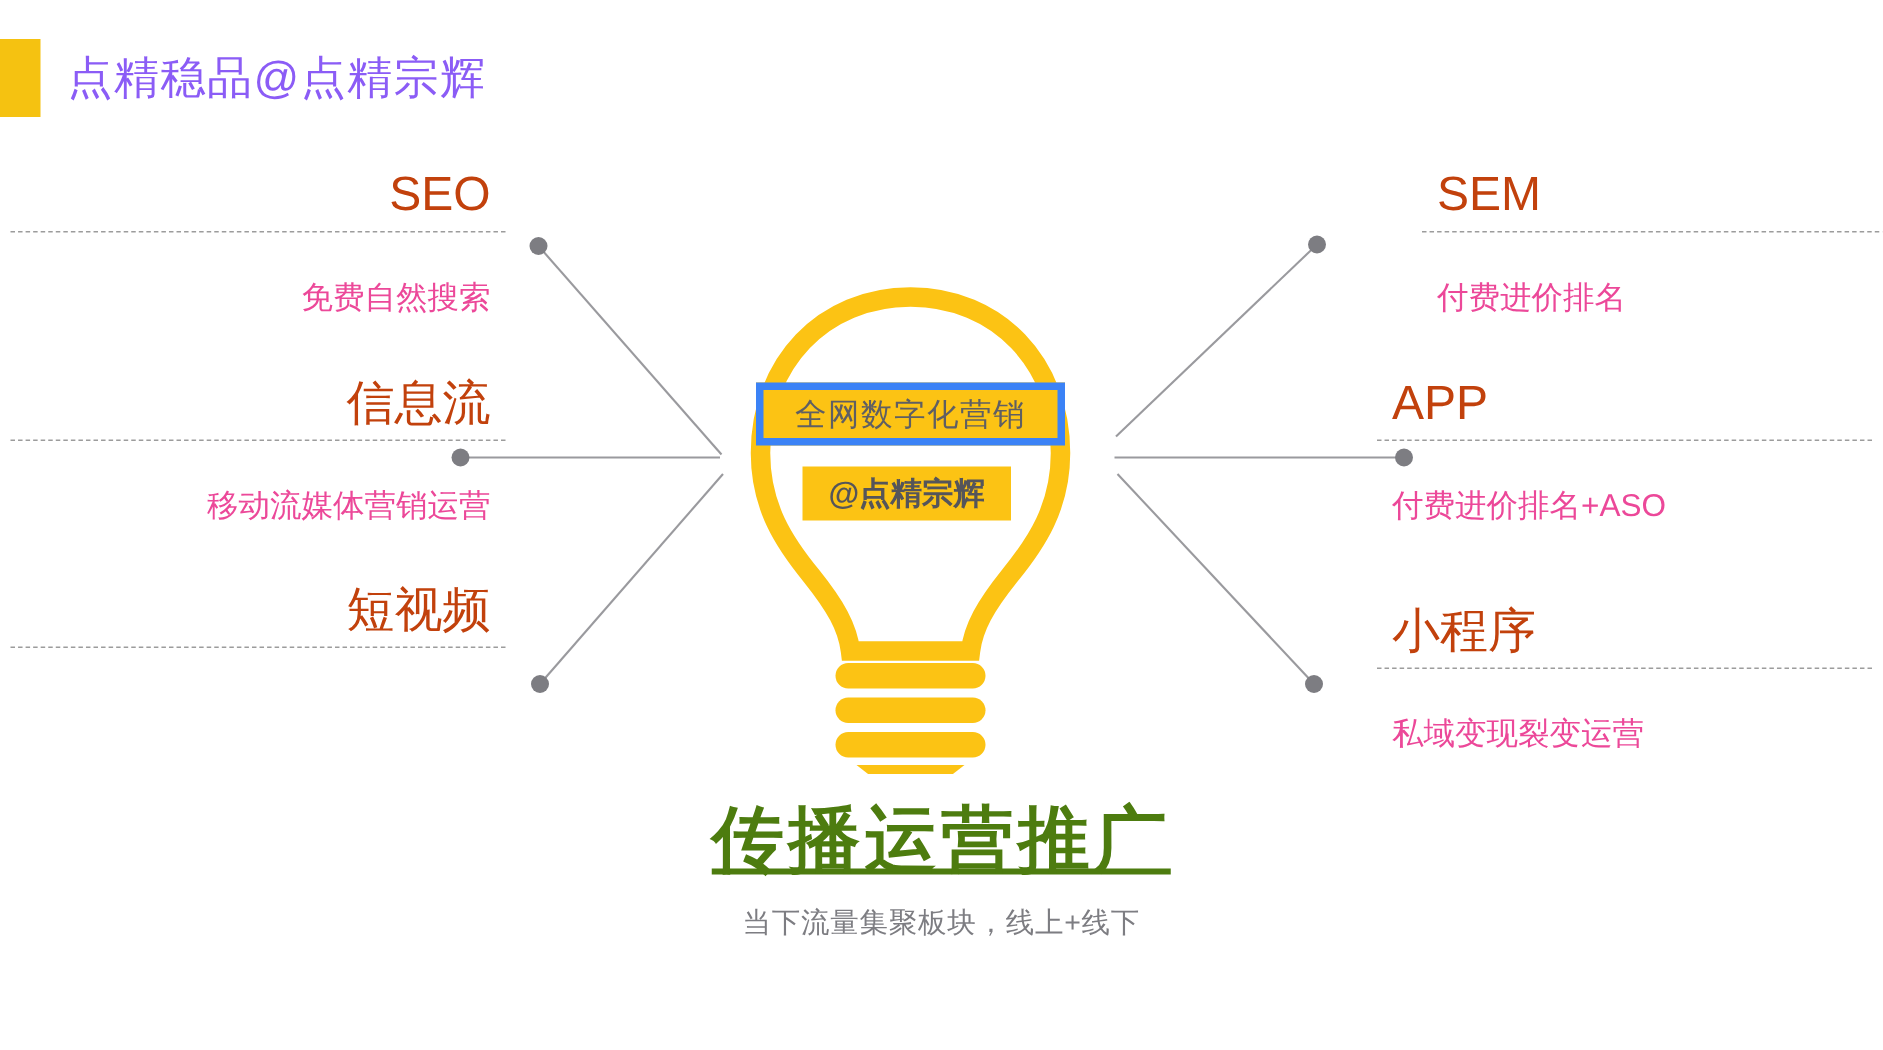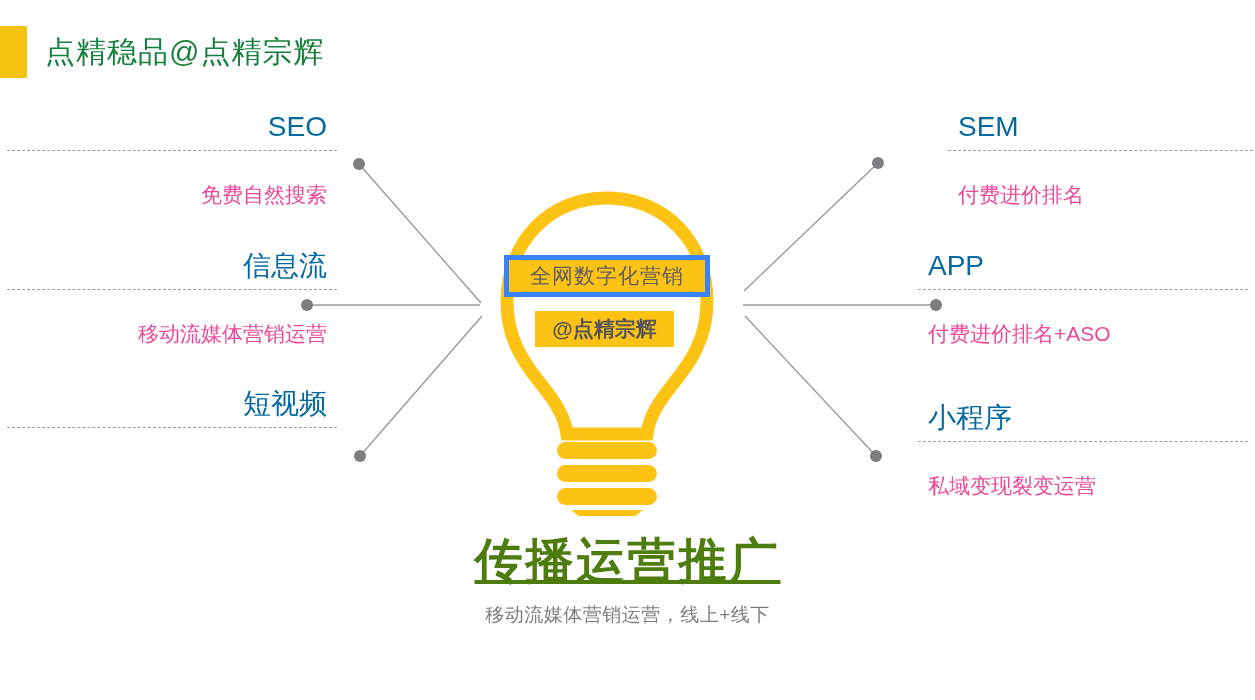--- a/index.html
+++ b/index.html
@@ -31,37 +31,37 @@
   }
   .header-accent {
     width: 27px;
     height: 52px;
     background: #f5c211;
     flex: 0 0 auto;
   }
   .header-title {
     margin-left: 18px;
     font-size: 30px;
-    color: #15803d;
+    color: #8b5cf6;
     letter-spacing: 1px;
     font-weight: 400;
     white-space: nowrap;
   }
 
   
   .spoke {
     position: absolute;
     width: 330px;
   }
   .spoke.left  { text-align: right; }
   .spoke.right { text-align: left; }
 
   .spoke-title {
-    font-size: 28px;
-    color: #0369a1;
+    font-size: 32px;
+    color: #c2410c;
     line-height: 1.1;
     padding: 0 10px 4px 10px;
     white-space: nowrap;
   }
   .spoke-rule {
     height: 0;
     border-top: 1px dashed #9c9c9c;
     margin: 3px 0 6px 0;
   }
   .spoke-desc {
@@ -241,16 +241,16 @@
 
       <path d="M84 324 L156 324 L120 352 Z" fill="#fcc314"></path>
     </svg>
 
     <div class="bulb-label-main">全网数字化营销</div>
     <div class="bulb-label-sub">@点精宗辉</div>
   </div>
 
   <div class="footer">
     <div class="footer-heading">传播运营推广</div>
-    <div class="footer-sub">移动流媒体营销运营，线上+线下</div>
+    <div class="footer-sub">当下流量集聚板块，线上+线下</div>
   </div>
 
 </div>
 
 </body></html>

